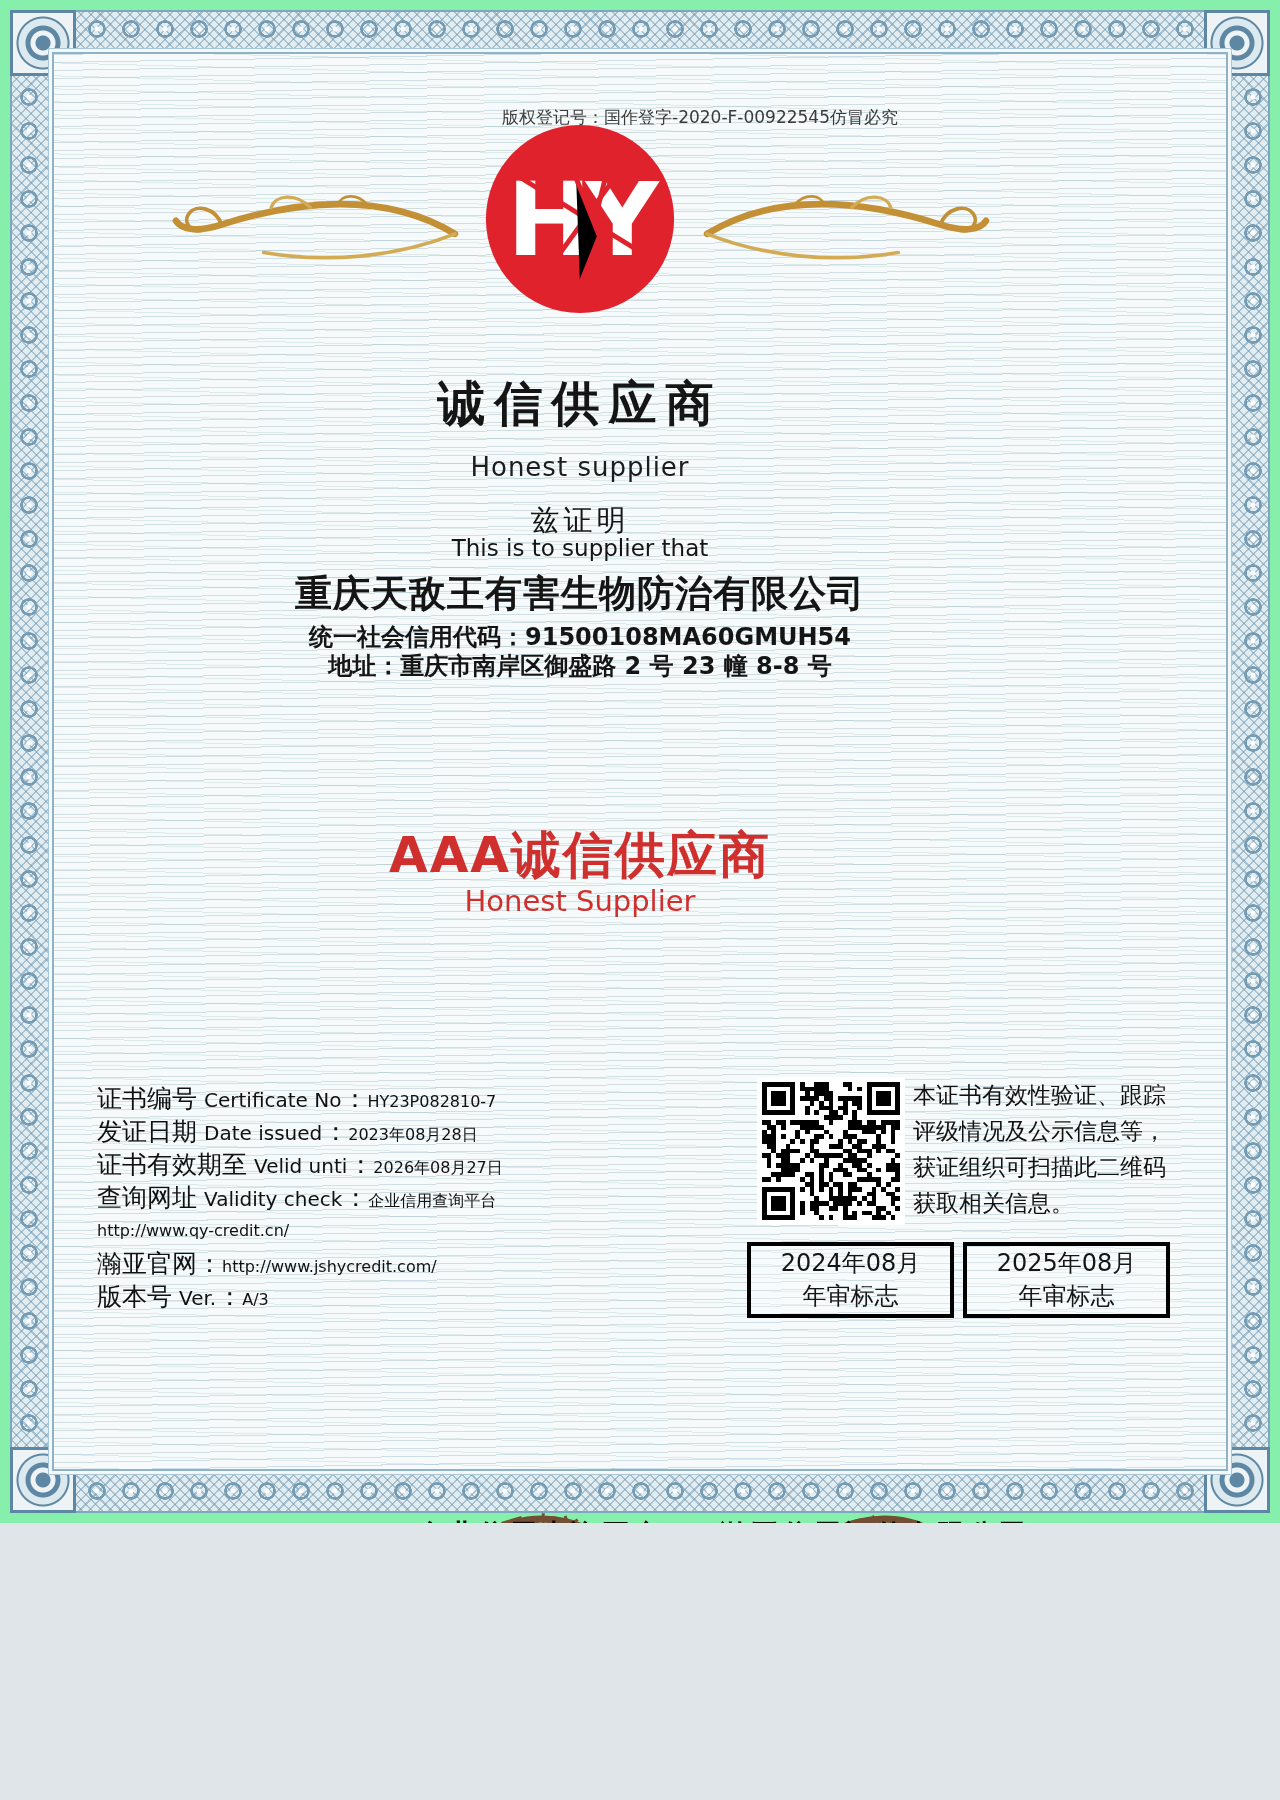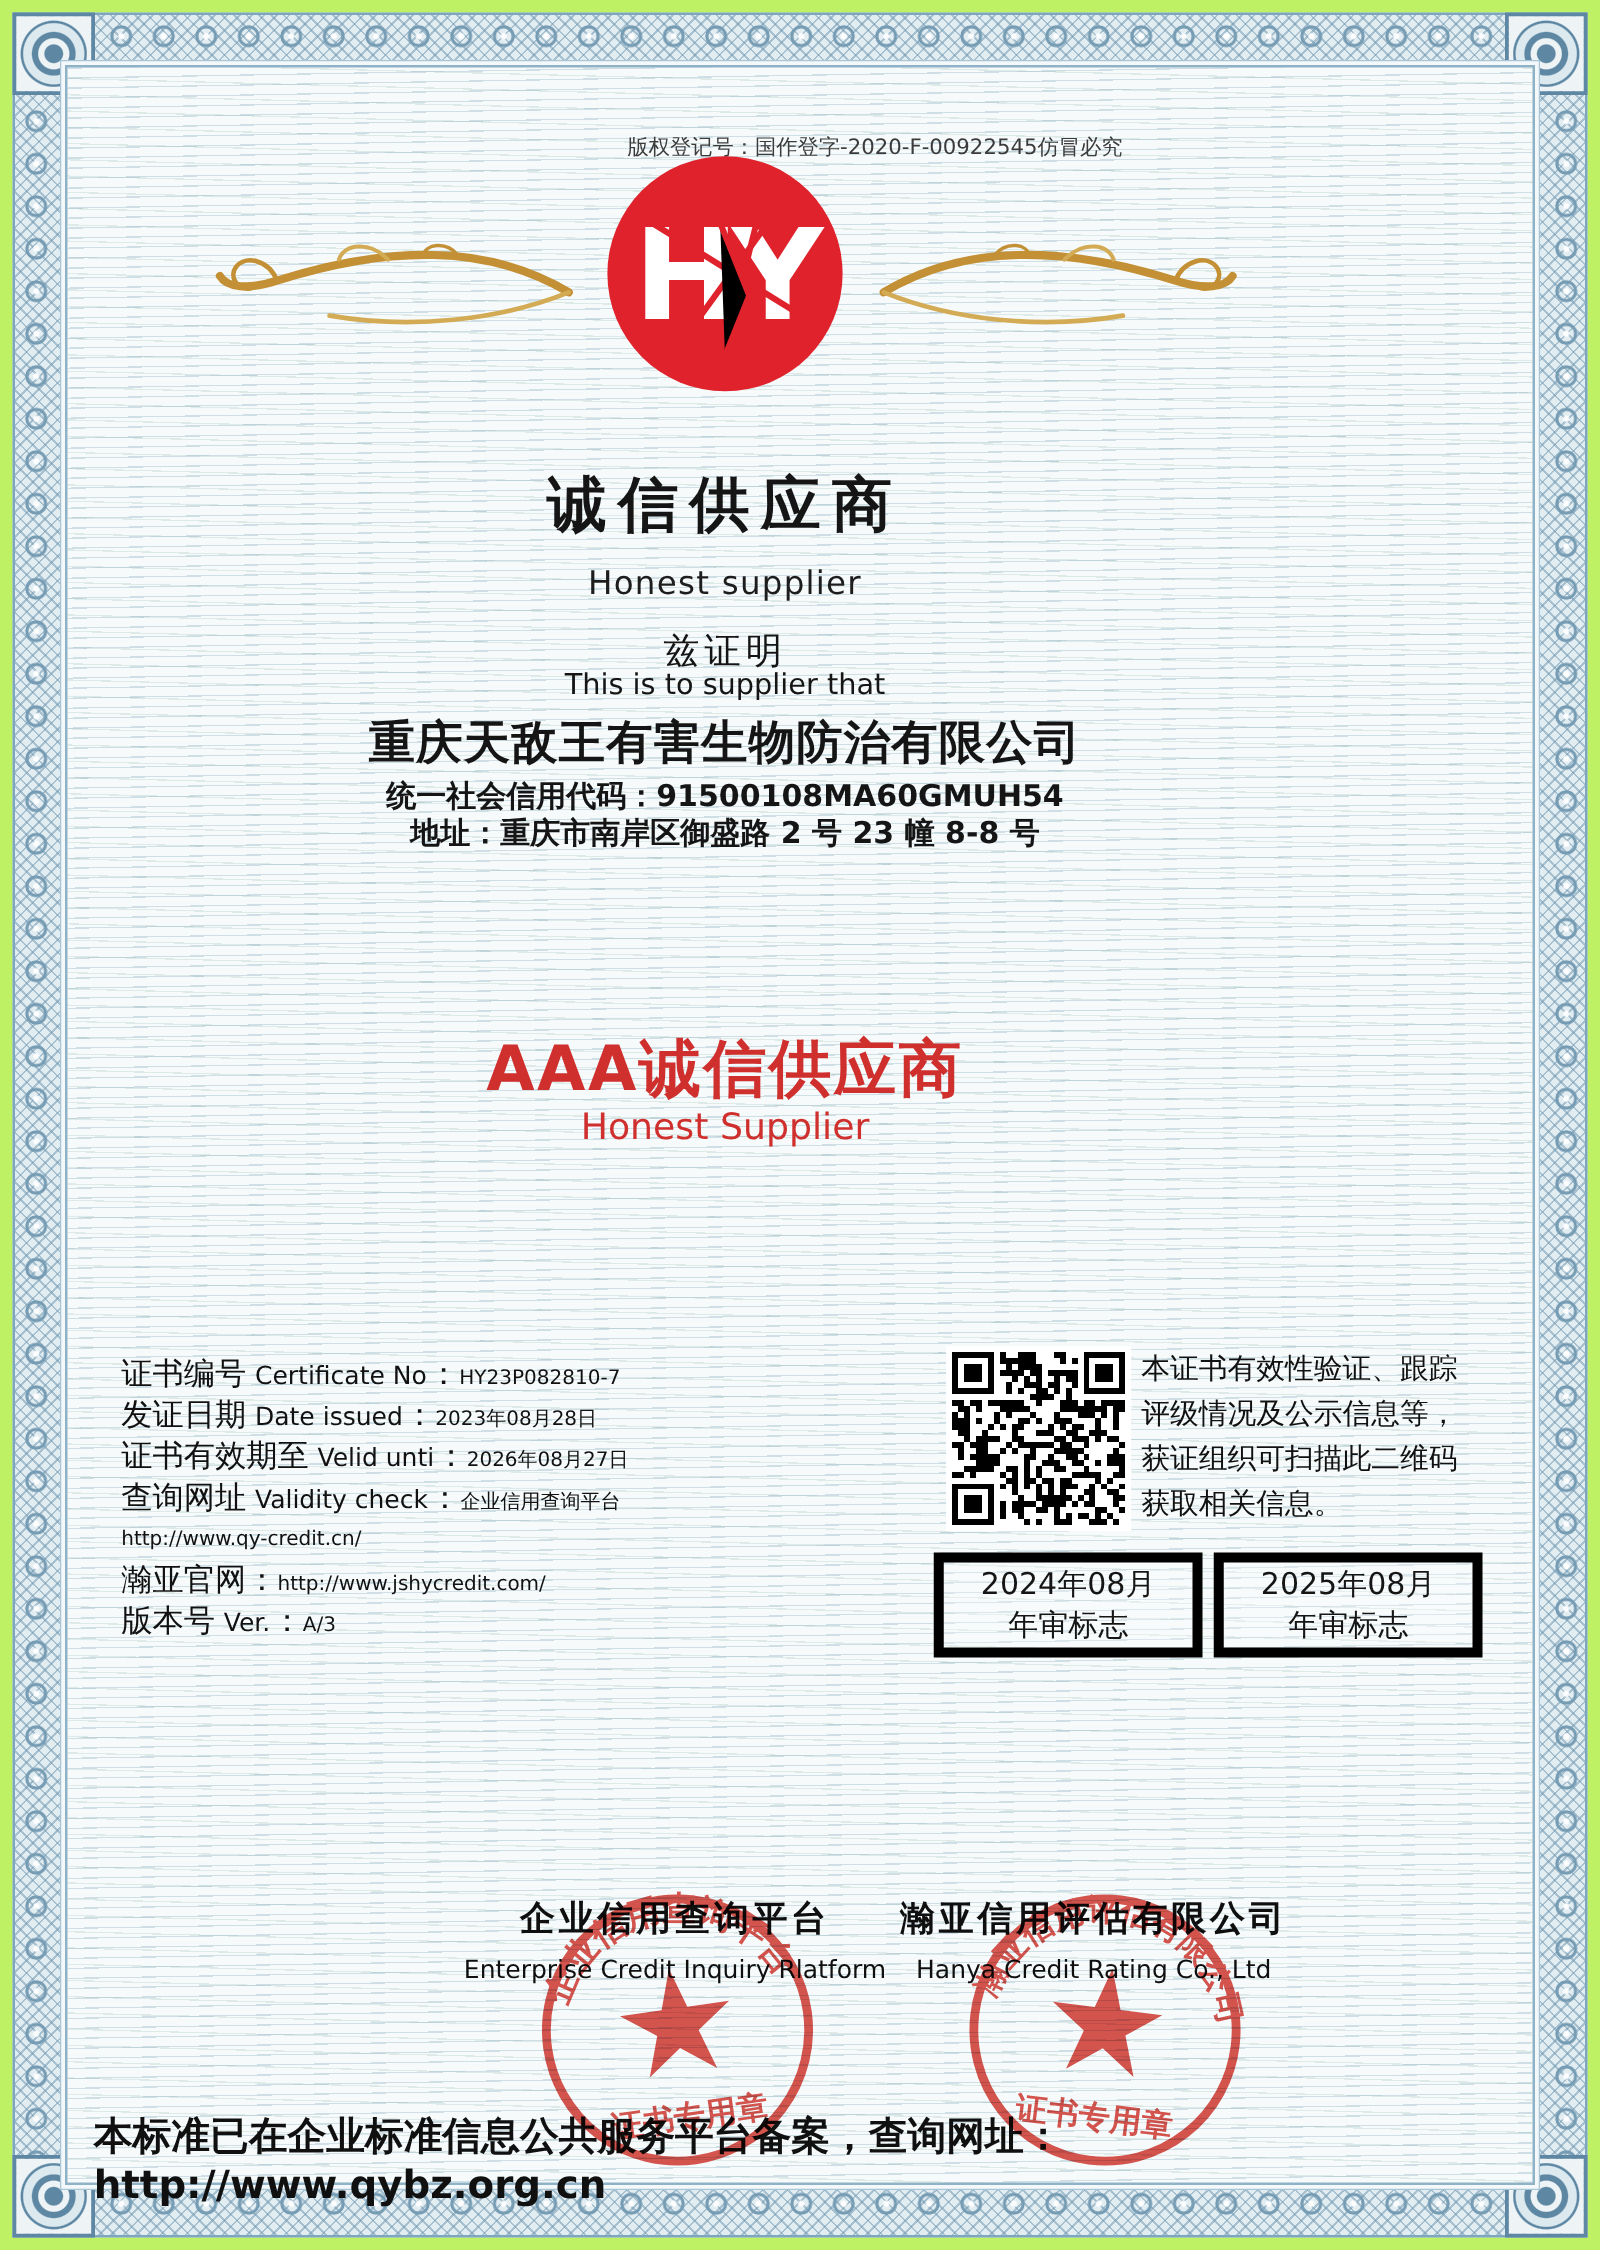--- a/index.html
+++ b/index.html
@@ -1,17 +1,17 @@
 <!DOCTYPE html>
 <html><head>
 <meta charset="utf-8">
 <style>
   html,body{margin:0;padding:0;}
   body{width:1280px;height:1800px;background:#dfe5e8;font-family:"DejaVu Sans","Liberation Sans",sans-serif;}
-  .page{position:relative;width:1280px;height:1800px;background:#bef264;overflow:hidden;}
+  .page{position:relative;width:1280px;height:1523px;background:#86efac;overflow:hidden;}
 
   
   .frame-band{position:absolute;inset:10px;border:2px solid #7ea6bd;background-color:#e2edf2;
     background-image:
       radial-gradient(circle 5px at 17px 17px, rgba(255,255,255,.95) 0 2px, transparent 3px),
       radial-gradient(circle 11px at 17px 17px, transparent 0 6px, #769cb4 6.5px 8.5px, transparent 9px),
       repeating-linear-gradient(45deg, rgba(109,149,174,.5) 0 1.5px, transparent 1.5px 7px),
       repeating-linear-gradient(-45deg, rgba(109,149,174,.5) 0 1.5px, transparent 1.5px 7px);
     background-size:34px 34px,34px 34px,auto,auto;}
   .corner{position:absolute;width:66px;height:66px;box-sizing:border-box;border:3px solid #5d87a3;
@@ -49,21 +49,21 @@
   .details{position:absolute;left:97px;top:1082px;z-index:3;color:#111;}
   .detail-row{height:33px;line-height:33px;white-space:nowrap;}
   .d-zh{font-size:25px;}
   .d-en{font-size:20px;margin:0 1px 0 7px;}
   .d-val{font-size:16px;}
 
   .qr{position:absolute;left:757px;top:1077px;width:148px;height:148px;background:#fff;z-index:3;}
   .qr-note{position:absolute;left:913px;top:1077px;width:256px;font-size:23px;line-height:36px;color:#111;z-index:3;}
 
   .badges{position:absolute;left:747px;top:1242px;display:flex;gap:9px;z-index:3;}
-  .badge{width:199px;height:68px;border:8px solid #000000;display:flex;flex-direction:column;justify-content:center;align-items:center;font-size:24px;line-height:33px;color:#151515;background:rgba(255,255,255,.25);}
+  .badge{width:199px;height:68px;border:4px solid #000000;display:flex;flex-direction:column;justify-content:center;align-items:center;font-size:24px;line-height:33px;color:#151515;background:rgba(255,255,255,.25);}
 
   .validity{position:absolute;left:650px;top:1327px;width:520px;text-align:right;font-size:25px;line-height:37px;color:#111;z-index:3;}
 
   .issuer{position:absolute;top:1516px;width:440px;text-align:center;z-index:3;color:#0f0f0f;}
   .iss-left{left:320px;}
   .iss-right{left:655px;}
   .issuer .zh{font-size:28px;font-weight:700;letter-spacing:3px;}
   .issuer .en{font-size:20px;margin-top:9px;}
 
   .seal{position:absolute;top:1508px;width:232px;height:232px;z-index:4;opacity:.88;mix-blend-mode:multiply;}

